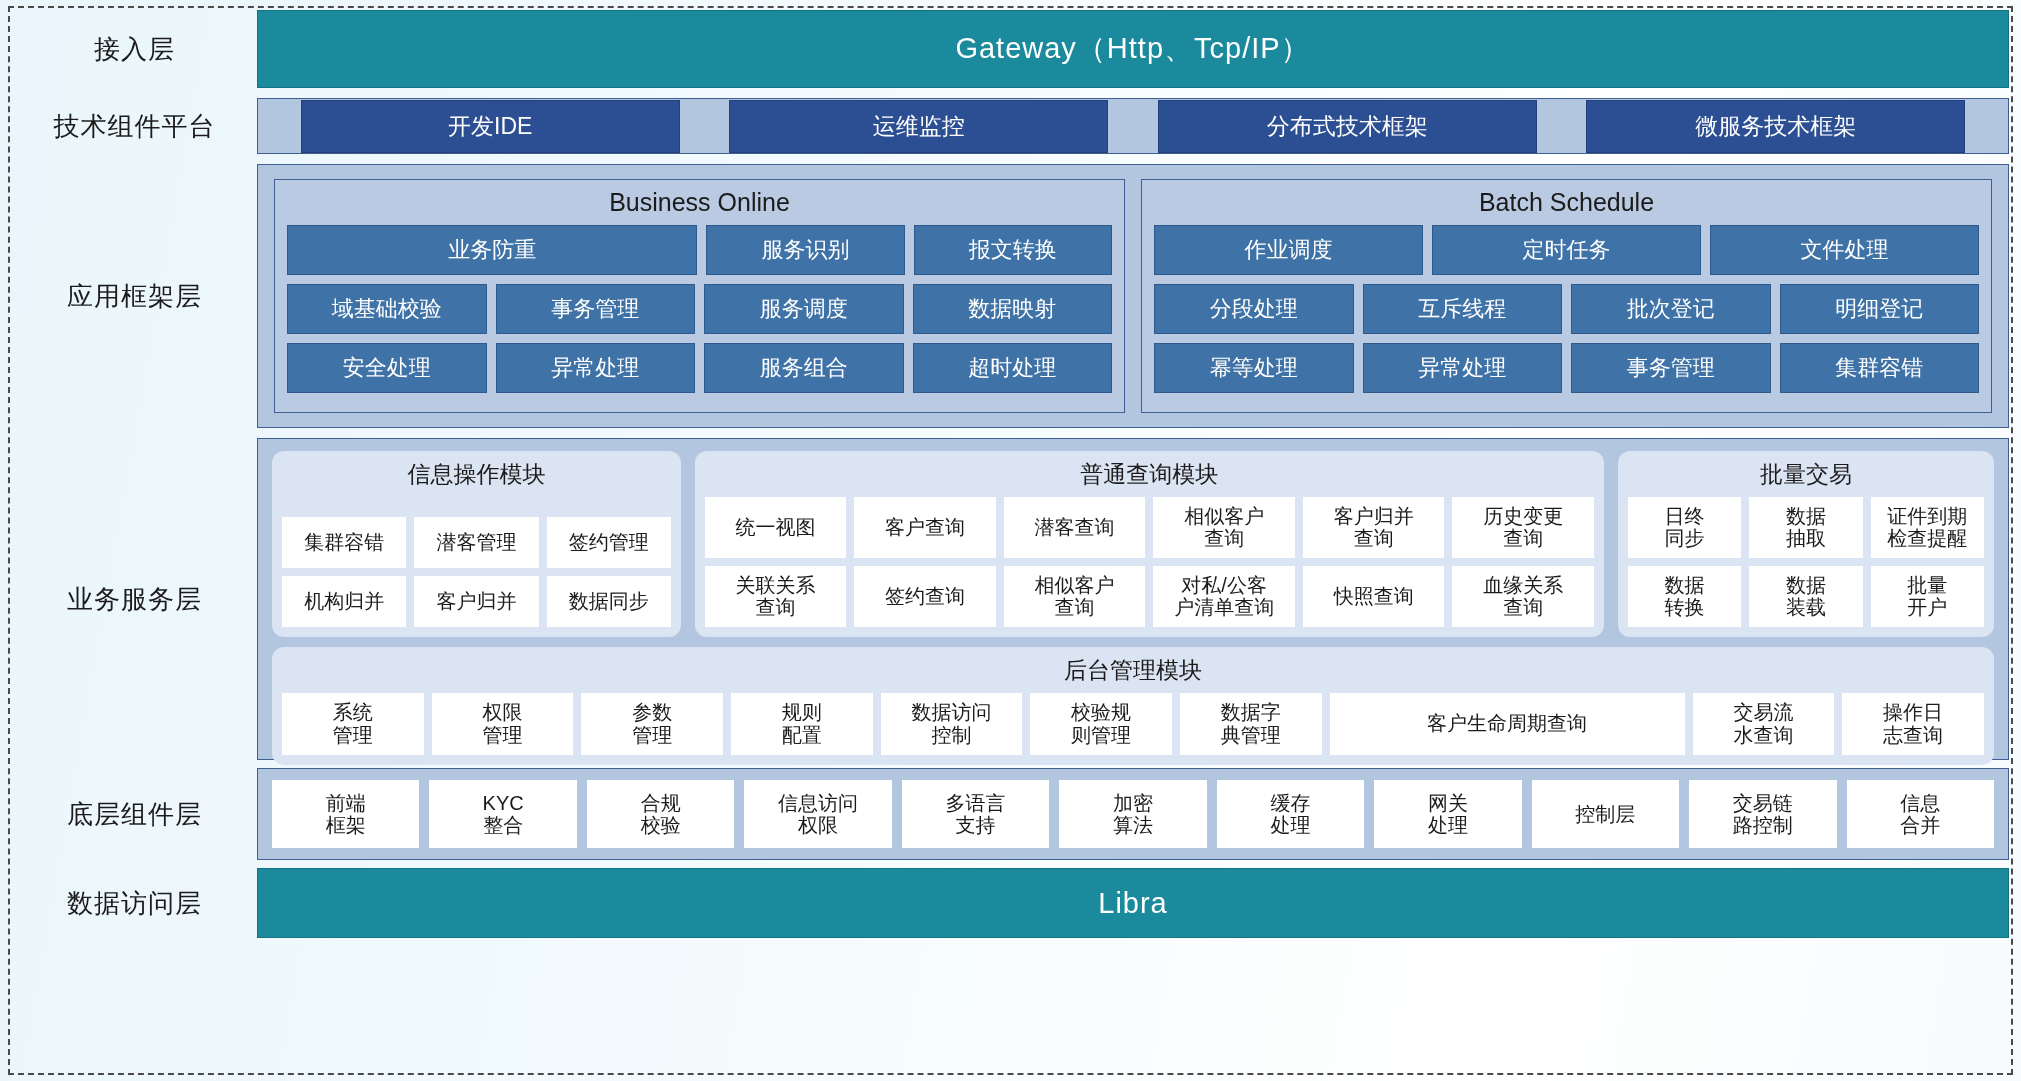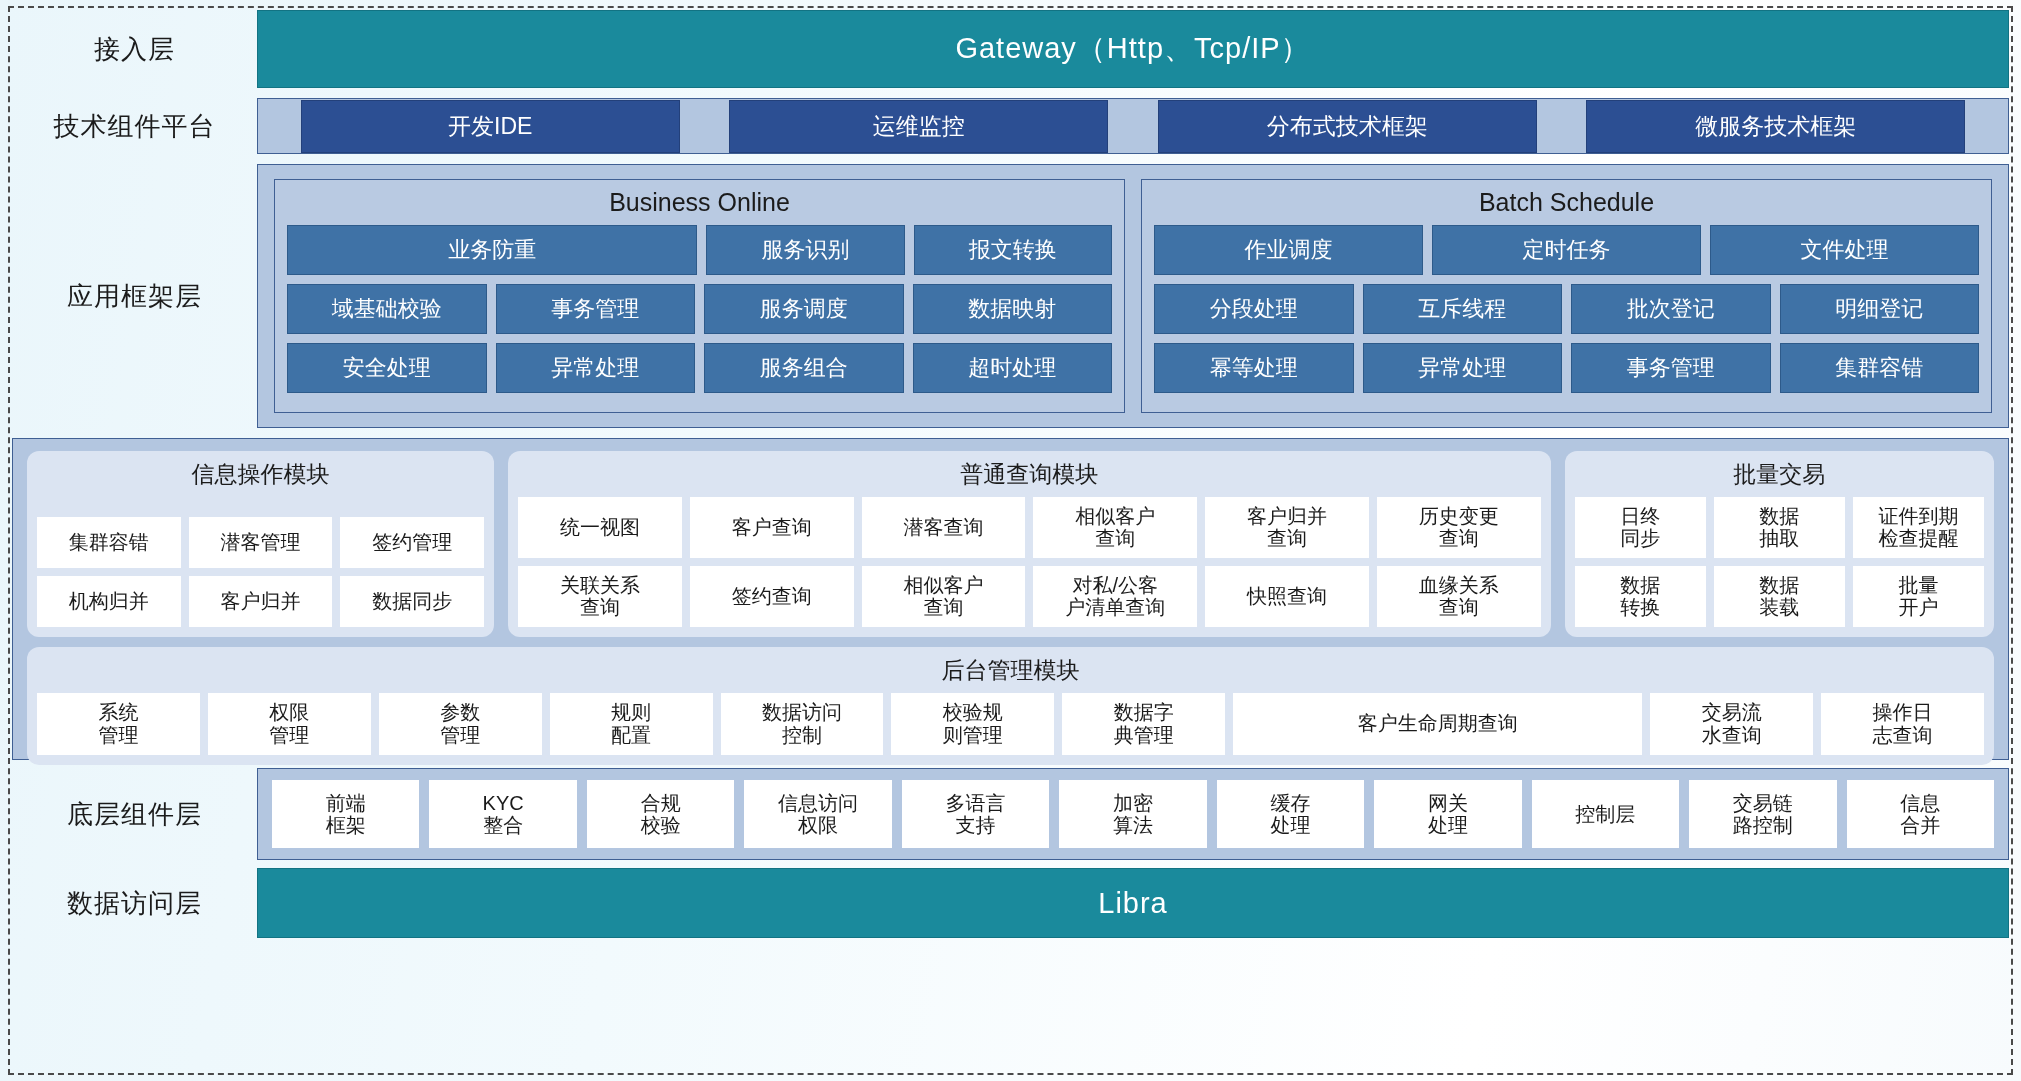--- a/index.html
+++ b/index.html
@@ -305,20 +305,21 @@
             </div>
           </div>
 
         </div>
       </div>
     </div>
 
     <div class="sp10"></div>
 
     <div class="layer-row" style="height:322px;">
+      <div class="layer-label">业务服务层</div>
       <div class="layer-body">
         <div class="biz-panel">
 
           <div class="biz-top" style="height:186px;">
 
             <div class="biz-card card-info">
               <div class="biz-card-title">信息操作模块</div>
               <div class="biz-rows">
                 <div class="biz-row">
                   <div class="biz-chip">集群容错</div>

